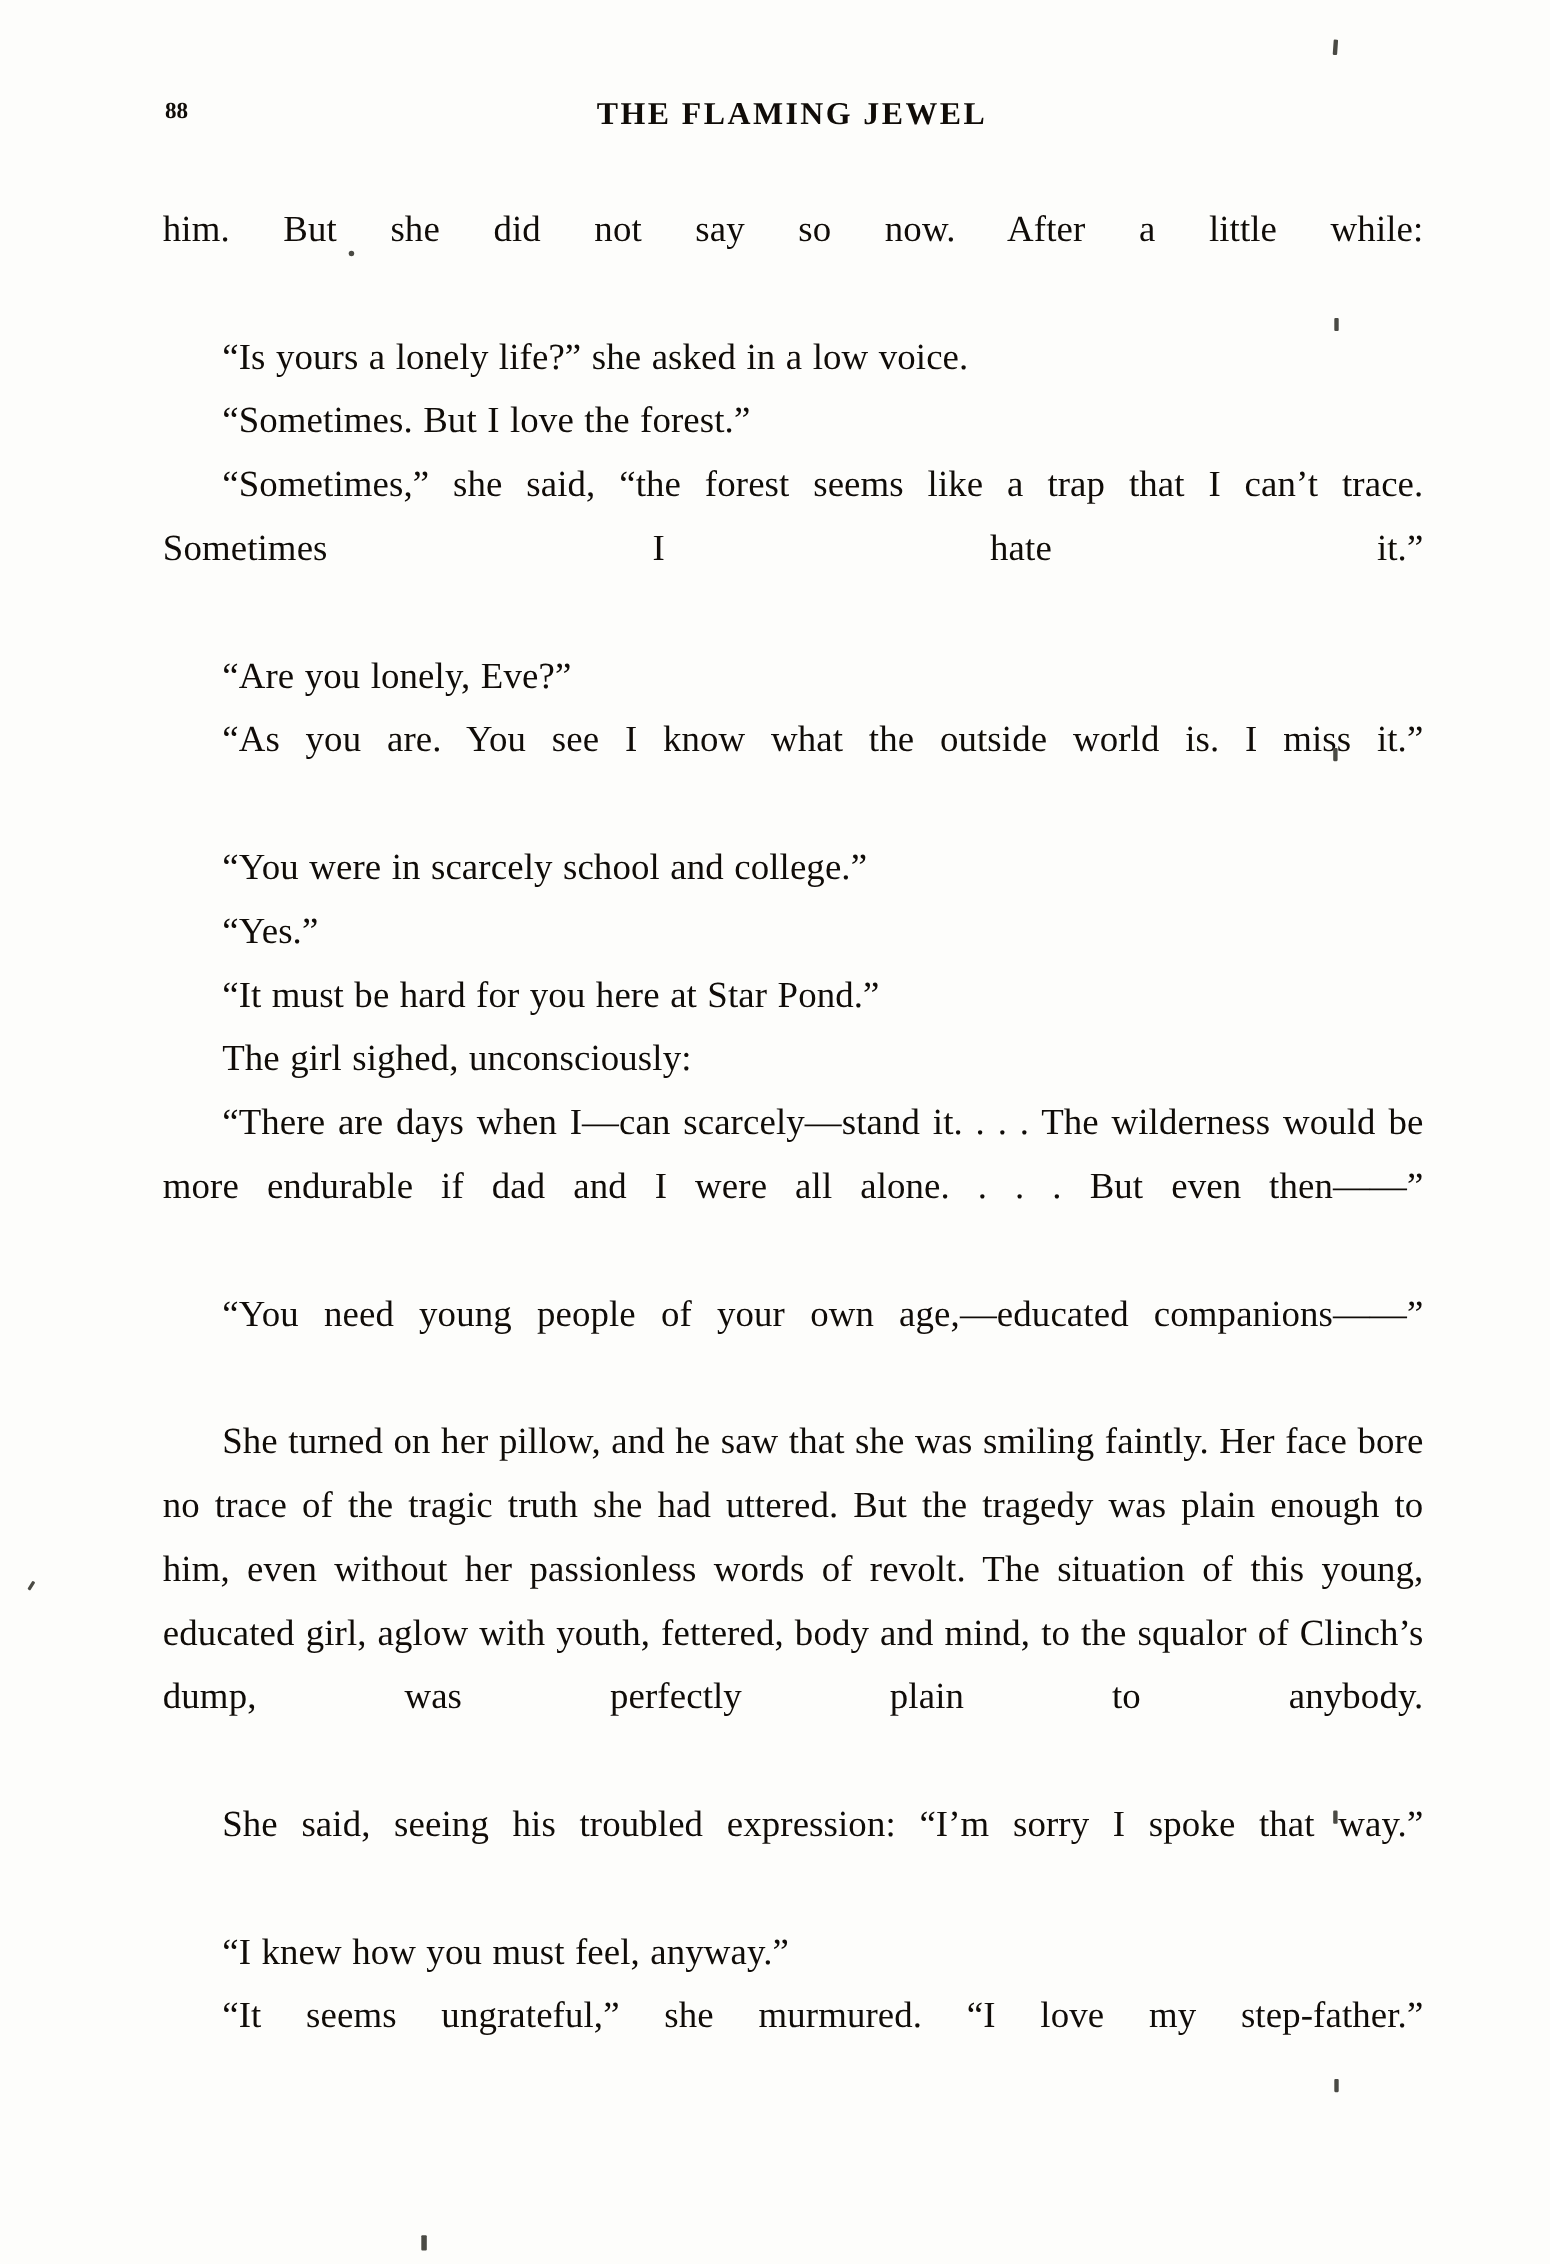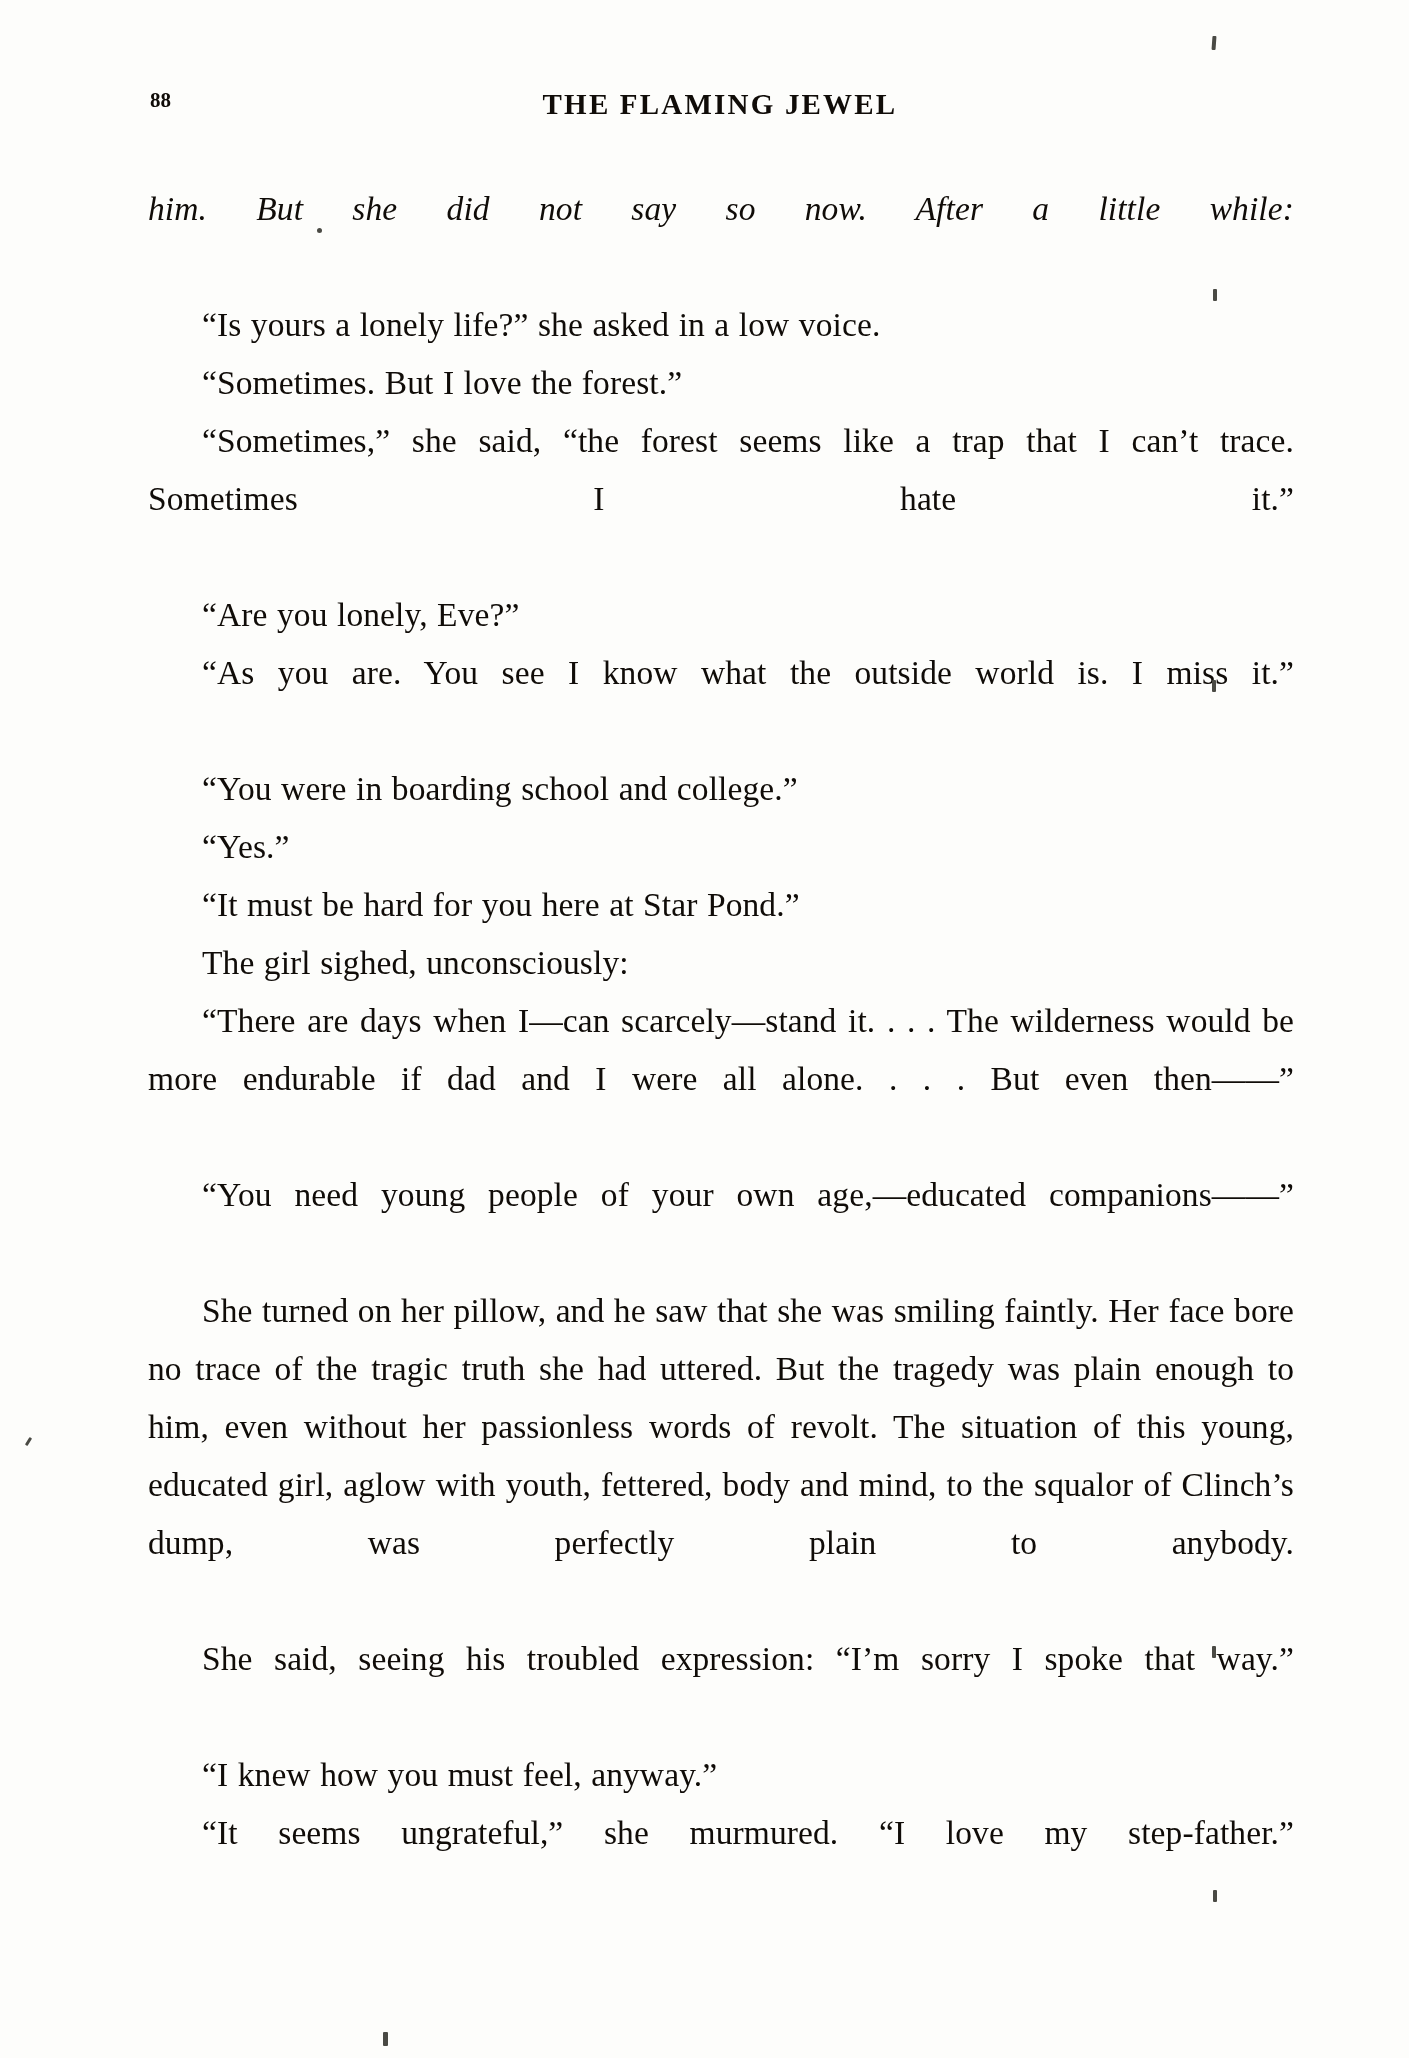--- a/index.html
+++ b/index.html
@@ -61,21 +61,20 @@
     text-align: justify;
     text-justify: inter-word;
     letter-spacing: 0.1px;
     word-spacing: 1px;
   }
   p.indent {
     text-indent: 54px;
   }
   p.noindent {
     text-indent: 0;
-    font-style: italic;
   }
   
   p::after {
     content: "";
     display: inline-block;
     width: 100%;
   }
   p.nostretch::after { display: none; }
 
   .speck {
@@ -102,21 +101,21 @@
     <span class="folio">88</span>
   </div>
 
   <div class="body-text">
     <p class="noindent">him.   But she did not say so now.   After a little while:</p>
     <p class="indent nostretch">“Is yours a lonely life?” she asked in a low voice.</p>
     <p class="indent nostretch">“Sometimes.   But I love the forest.”</p>
     <p class="indent">“Sometimes,” she said, “the forest seems like a trap that I can’t trace.   Sometimes I hate it.”</p>
     <p class="indent nostretch">“Are you lonely, Eve?”</p>
     <p class="indent">“As you are.   You see I know what the outside world is. I miss it.”</p>
-    <p class="indent nostretch">“You were in boarding school and college.”</p>
+    <p class="indent nostretch">“You were in scarcely school and college.”</p>
     <p class="indent nostretch">“Yes.”</p>
     <p class="indent nostretch">“It must be hard for you here at Star Pond.”</p>
     <p class="indent nostretch">The girl sighed, unconsciously:</p>
     <p class="indent">“There are days when I—can scarcely—stand it. . . . The wilderness would be more endurable if dad and I were all alone. . . . But even then——”</p>
     <p class="indent">“You need young people of your own age,—educated companions——”</p>
     <p class="indent">She turned on her pillow, and he saw that she was smiling faintly.   Her face bore no trace of the tragic truth she had uttered.   But the tragedy was plain enough to him, even without her passionless words of revolt.   The situation of this young, educated girl, aglow with youth, fettered, body and mind, to the squalor of Clinch’s dump, was perfectly plain to anybody.</p>
     <p class="indent">She said, seeing his troubled expression: “I’m sorry I spoke that way.”</p>
     <p class="indent nostretch">“I knew how you must feel, anyway.”</p>
     <p class="indent">“It seems ungrateful,” she murmured.   “I love my step-father.”</p>
   </div>

